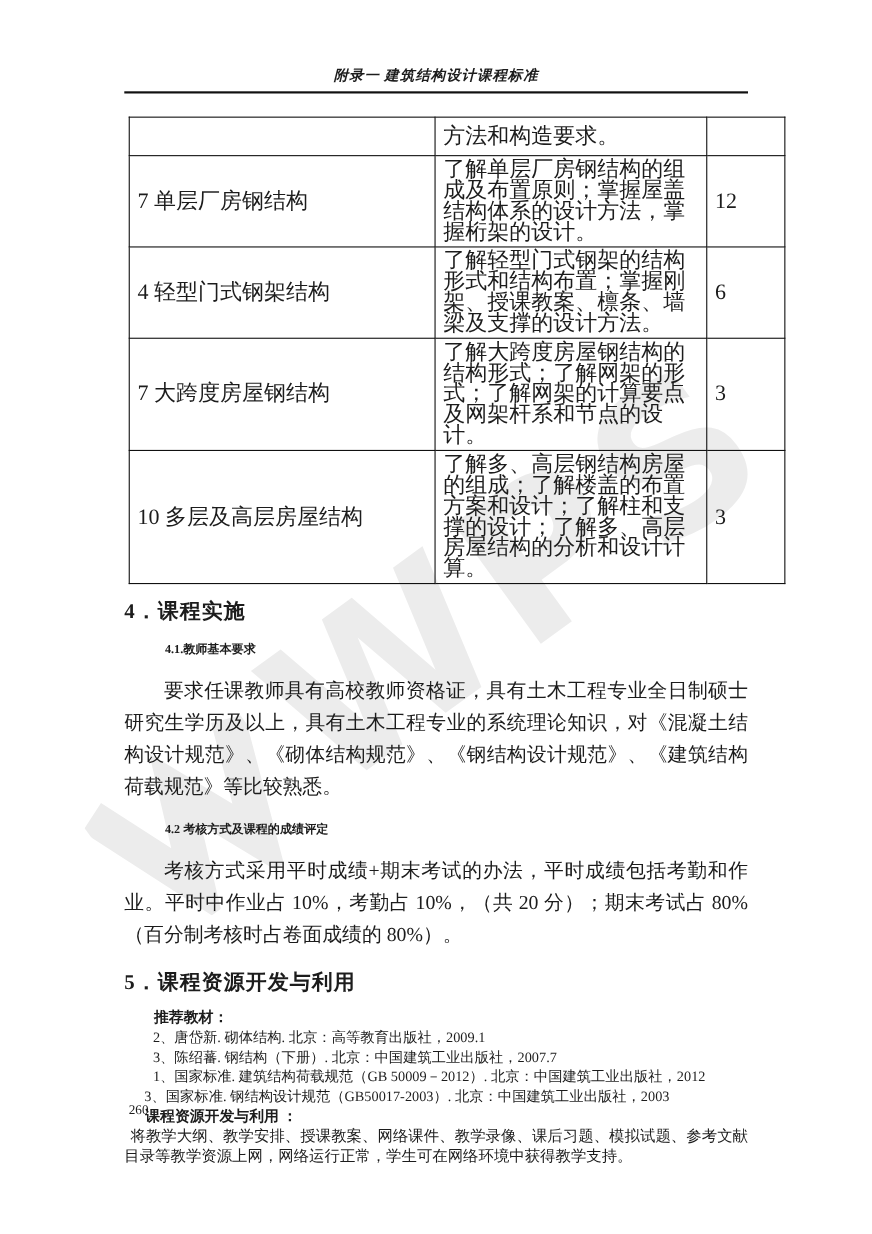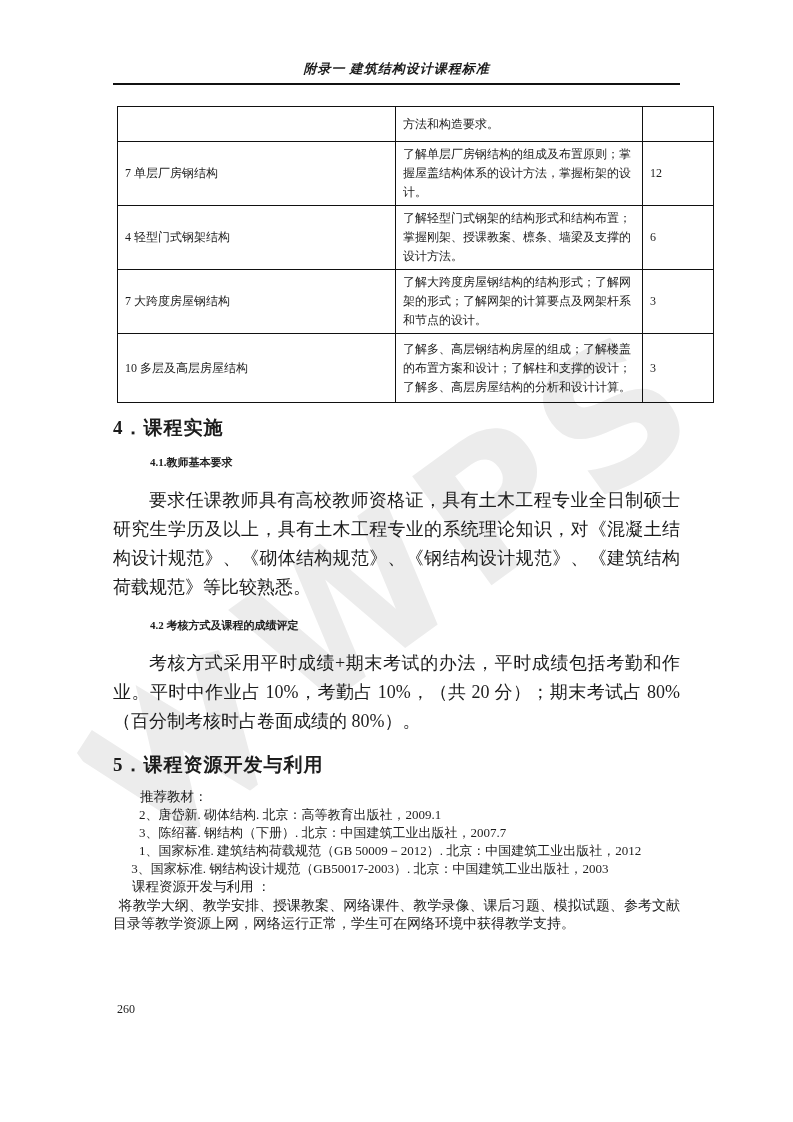--- a/index.html
+++ b/index.html
@@ -31,21 +31,21 @@
     font-size:13px;font-weight:600;letter-spacing:1px;
     border-bottom:2px solid #111;
     padding-bottom:5px;
     font-style:italic;
   }
   
   table.course{
     border-collapse:collapse;
     margin-left:4px;margin-top:21px;
     width:596px;table-layout:fixed;
-    font-size:12px;line-height:19px;
+    font-size:20px;line-height:19px;
   }
   table.course td{
     border:1.5px solid #111;
     vertical-align:middle;
     padding:3px 7px;
     overflow:hidden;
   }
   col.c1{width:278px}col.c2{width:247px}col.c3{width:71px}
   tr.r0 td{height:28px}
   tr.r1 td{height:54px}
@@ -54,21 +54,21 @@
   tr.r4 td{height:62px}
   td.hours{padding-left:6px}
   
   .h-main{font-size:19px;font-weight:bold;margin:12px 0 6px 0;letter-spacing:1px;}
   .h-sub{font-size:11px;font-weight:bold;margin:14px 0 8px 37px;}
   .para{
     font-size:18px;line-height:29px;margin:16px 0;
     text-align:justify;text-indent:2em;
   }
   .list-area{font-size:13px;line-height:18px;}
-  .list-head{font-weight:normal;margin-left:27px;font-size:13.5px;}
+  .list-head{font-weight:bold;margin-left:27px;font-size:13.5px;}
   .list-head.net{margin-left:19px;}
   .list-item{text-indent:2em;text-align:justify;}
   .list-item.ind2{text-indent:1.4em;}
   .net-para{
     font-size:14px;line-height:18px;text-align:justify;
     text-indent:0.4em;margin-top:1px;
   }
   .page-number{
     position:absolute;left:117px;top:1002px;
     font-size:12px;z-index:1;

